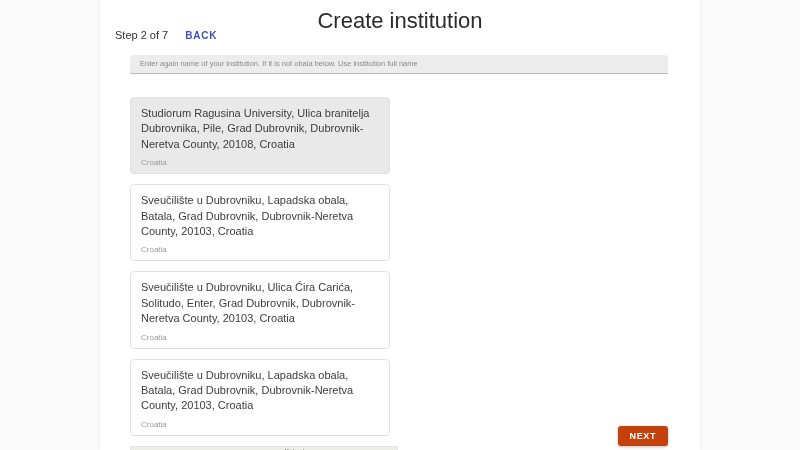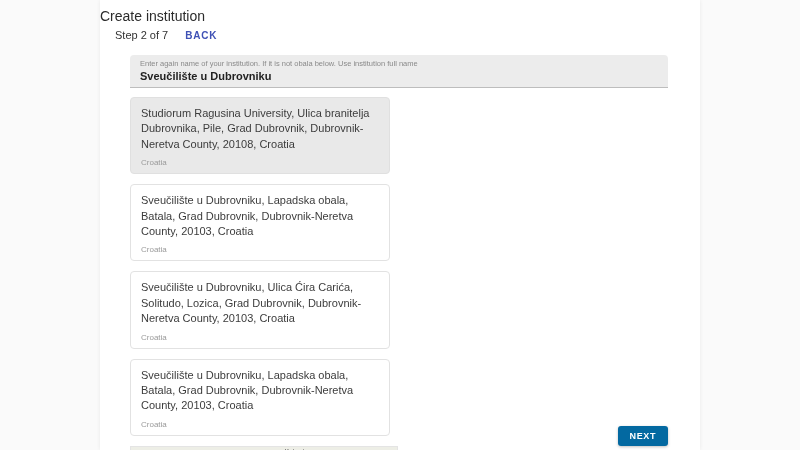--- a/index.html
+++ b/index.html
@@ -11,21 +11,22 @@
   }
   .card {
     position: relative;
     width: 600px; height: 450px;
     margin: 0 auto;
     background: #fff;
     box-shadow: 0 0 4px rgba(0,0,0,0.07);
   }
   .page-title {
     padding-top: 8px;
-    font-size: 14px;
+    text-align: center;
+    font-size: 22px;
     font-weight: 400;
     color: #2b2b2b;
   }
   .step-row { position: absolute; left: 15px; top: 29px; font-size: 11px; color: #333; }
   .back-link {
     color: #3f51b5; font-size: 10px; font-weight: bold;
     letter-spacing: 0.8px; margin-left: 14px; text-decoration: none; cursor: pointer;
   }
   .search-box {
     position: absolute; left: 30px; right: 32px; top: 55px;
@@ -119,58 +120,57 @@
   }
   .attribution {
     position: absolute; right: 0; bottom: 0; z-index: 30;
     background: rgba(255,255,255,.78);
     font-size: 6.5px; color: #333; padding: 1px 3px;
   }
   .attribution .link { color: #0078a8; }
 
   .next-btn {
     position: absolute; right: 32px; bottom: 4px;
-    background: #0369a1; color: #fff; border: none; border-radius: 3px;
+    background: #c2410c; color: #fff; border: none; border-radius: 3px;
     font-family: inherit; font-size: 9px; font-weight: bold; letter-spacing: .6px;
     padding: 5px 12px; cursor: pointer;
     box-shadow: 0 1px 3px rgba(0,0,0,.25);
   }
 </style>
 </head>
 <body>
 
 <div class="card">
 
   <h1 class="page-title">Create institution</h1>
 
   <div class="step-row">
     <span>Step 2 of 7</span>
     <a class="back-link">BACK</a>
   </div>
 
   <div class="search-box">
     <div class="search-helper">Enter again name of your institution. If it is not obala below. Use institution full name</div>
-    <input class="search-input" type="text" value="Sveučilište u Dubrovniku" style="">
   </div>
 
   <div class="content-row">
 
     <div class="results">
   <div class="result-item selected">
     <div class="result-text">Studiorum Ragusina University, Ulica branitelja Dubrovnika, Pile, Grad Dubrovnik, Dubrovnik-Neretva County, 20108, Croatia</div>
     <div class="result-country">Croatia</div>
   </div>
 
   <div class="result-item">
     <div class="result-text">Sveučilište u Dubrovniku, Lapadska obala, Batala, Grad Dubrovnik, Dubrovnik-Neretva County, 20103, Croatia</div>
     <div class="result-country">Croatia</div>
   </div>
 
   <div class="result-item">
-    <div class="result-text">Sveučilište u Dubrovniku, Ulica Ćira Carića, Solitudo, Lozica, Grad Dubrovnik, Dubrovnik-Neretva County, 20103, Croatia</div>
+    <div class="result-text">Sveučilište u Dubrovniku, Ulica Ćira Carića, Solitudo, Enter, Grad Dubrovnik, Dubrovnik-Neretva County, 20103, Croatia</div>
     <div class="result-country">Croatia</div>
   </div>
 
   <div class="result-item">
     <div class="result-text">Sveučilište u Dubrovniku, Lapadska obala, Batala, Grad Dubrovnik, Dubrovnik-Neretva County, 20103, Croatia</div>
     <div class="result-country">Croatia</div>
   </div>
 </div>
 
     <div class="map">

